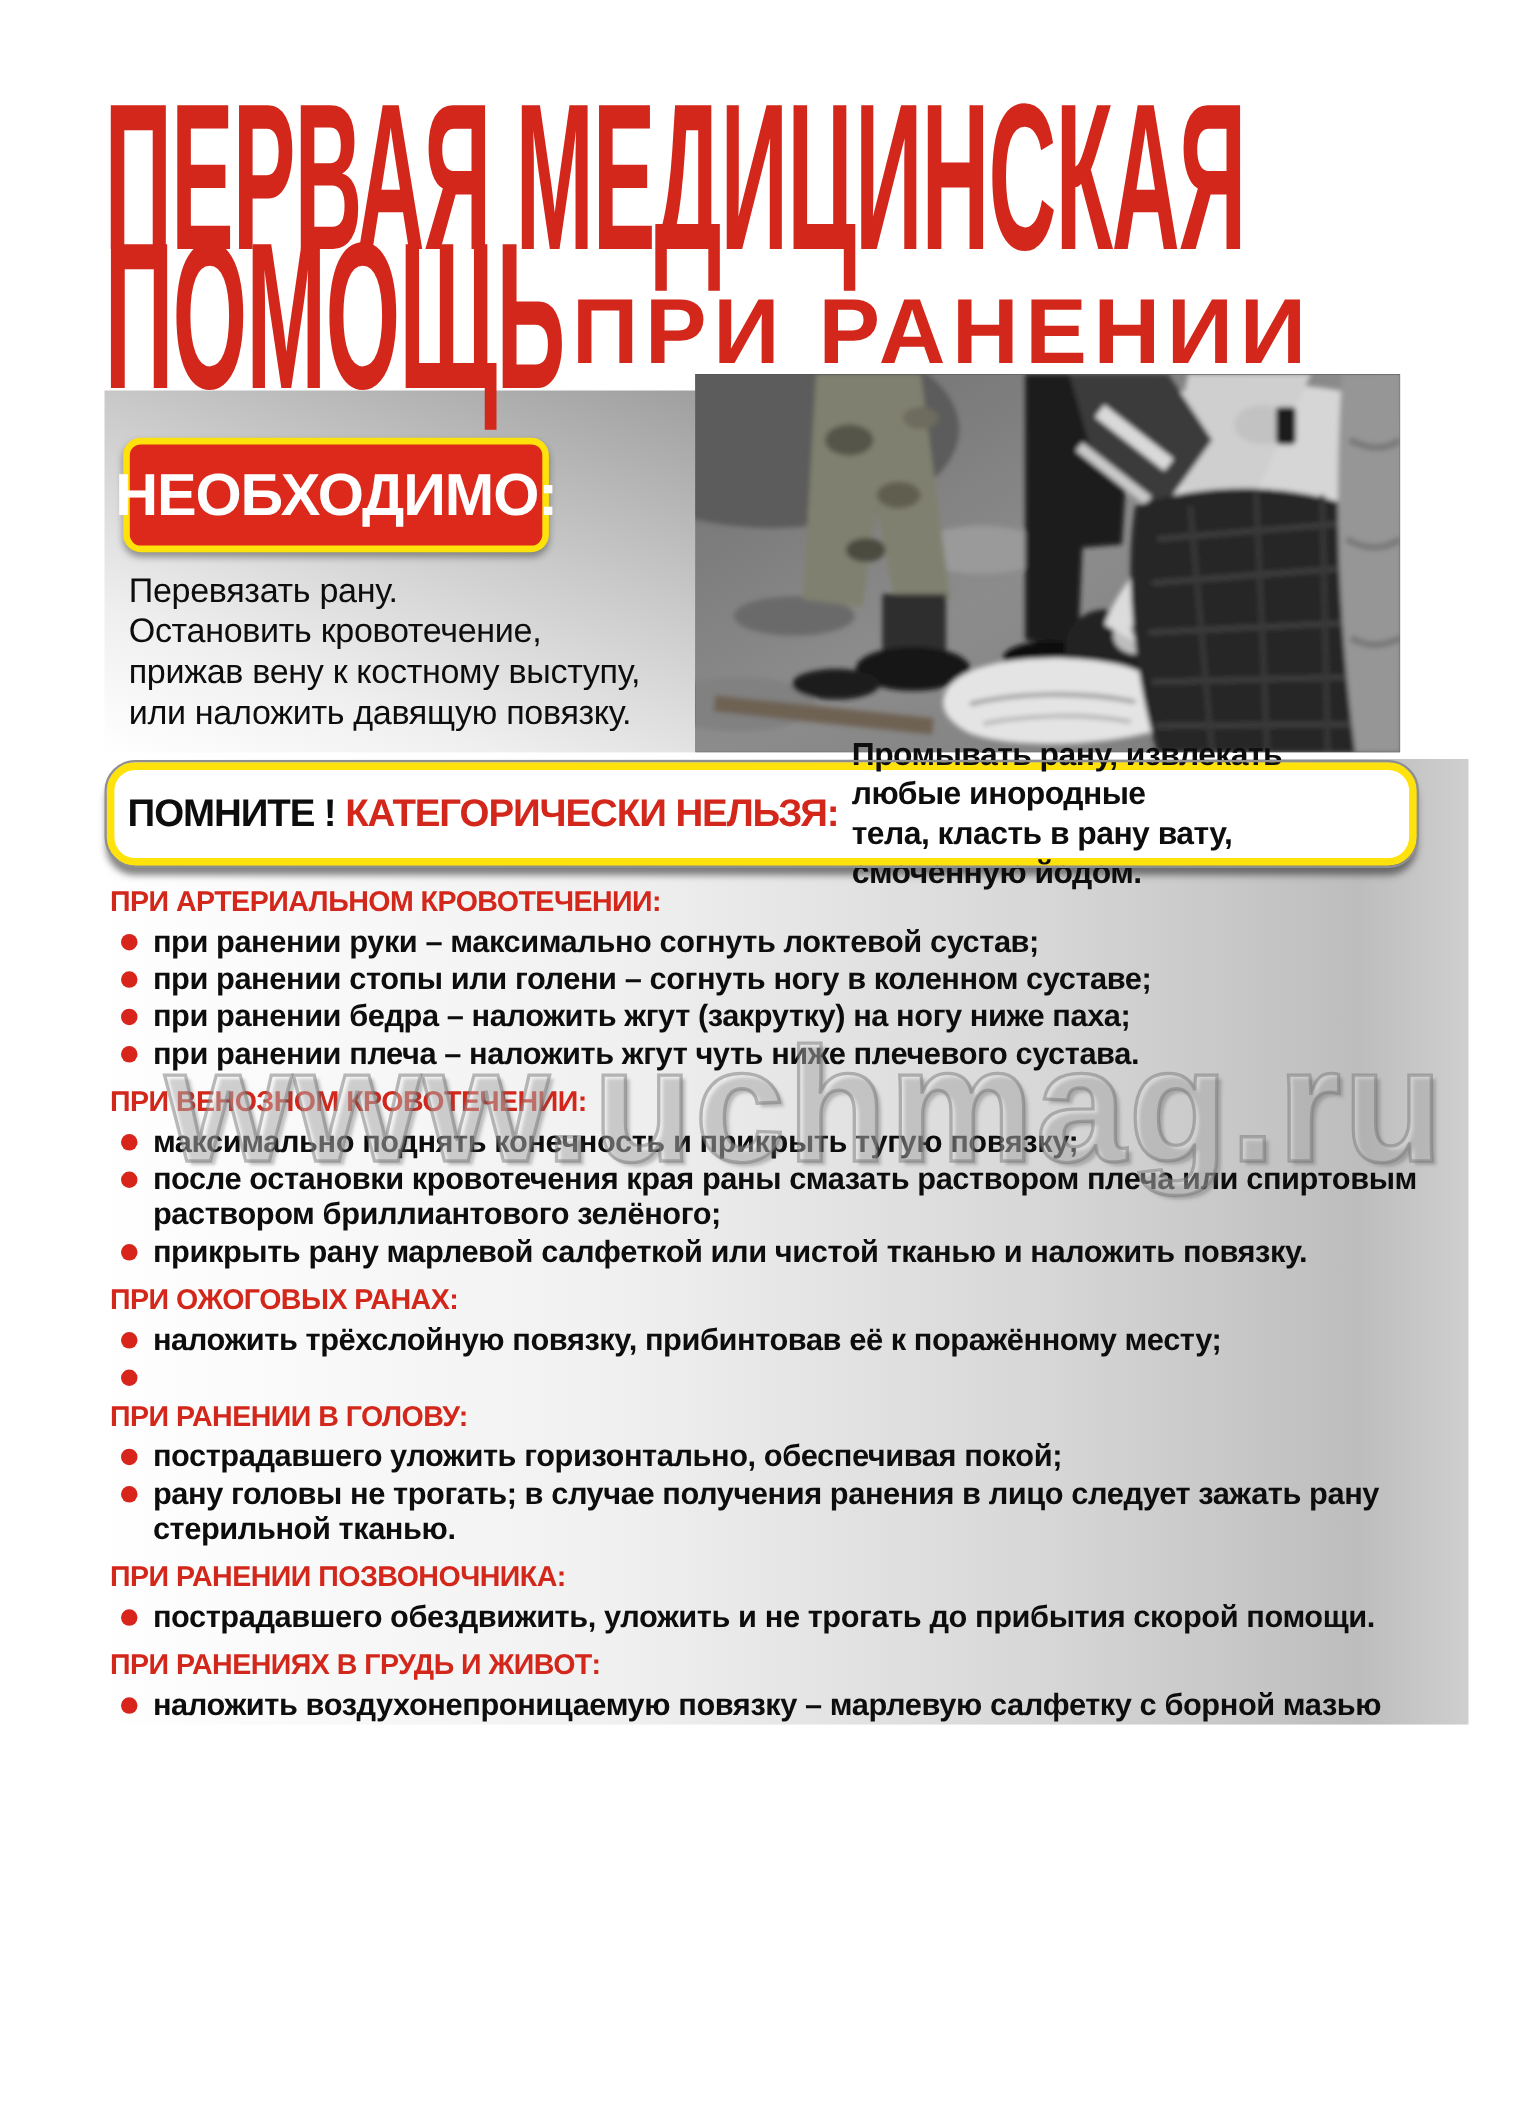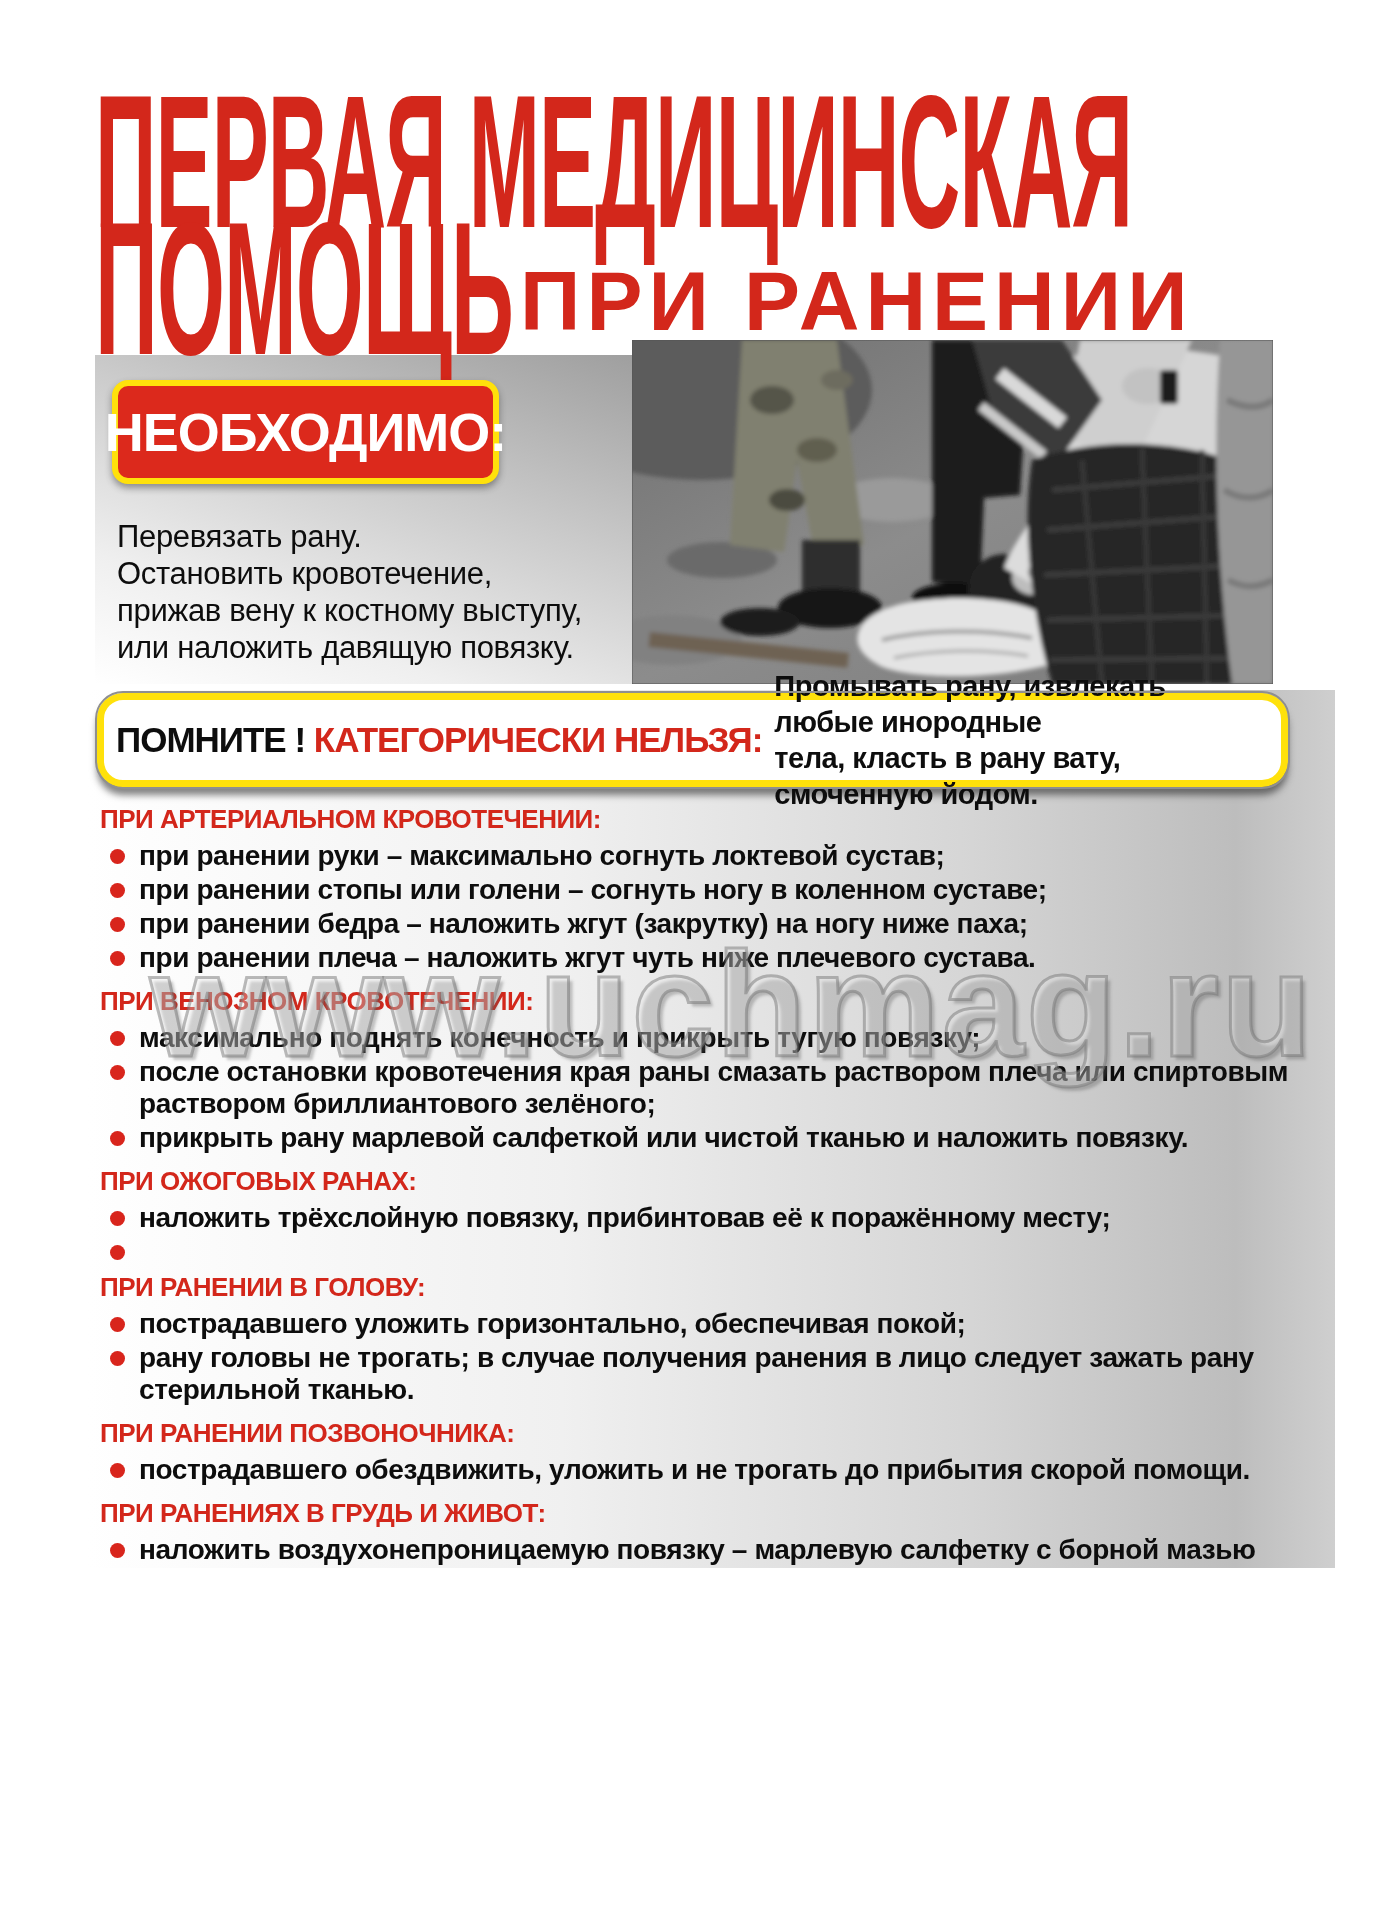--- a/index.html
+++ b/index.html
@@ -31,21 +31,21 @@
   }
   .t2b{
     position:absolute; left:520px; top:259px; z-index:1; color:var(--red);
     font-size:84px; line-height:1; font-weight:bold; white-space:nowrap; letter-spacing:6px;
   }
   
   .photo{position:absolute; left:632px; top:340px; width:641px; height:344px; z-index:1; overflow:hidden;}
   .photo svg{display:block; width:100%; height:100%;}
   
   .badge-necessary{
-    position:absolute; left:112px; top:380px; width:375px; height:92px; z-index:2;
+    position:absolute; left:112px; top:398px; width:375px; height:92px; z-index:2;
     background:var(--badge_red); border:6px solid var(--yellow); border-radius:16px;
     box-shadow:0 4px 7px rgba(40,40,40,.45);
     display:flex; align-items:center; justify-content:center;
   }
   .badge-necessary span{color:#fff; font-weight:bold; font-size:54px; letter-spacing:-1px;}
   .necessary-text{
     position:absolute; left:100px; top:518px; z-index:2; white-space:pre-line;
     color:var(--black); font-weight:normal; font-size:31px; line-height:37px; letter-spacing:-0.3px;margin-left:17px;
   }
   

